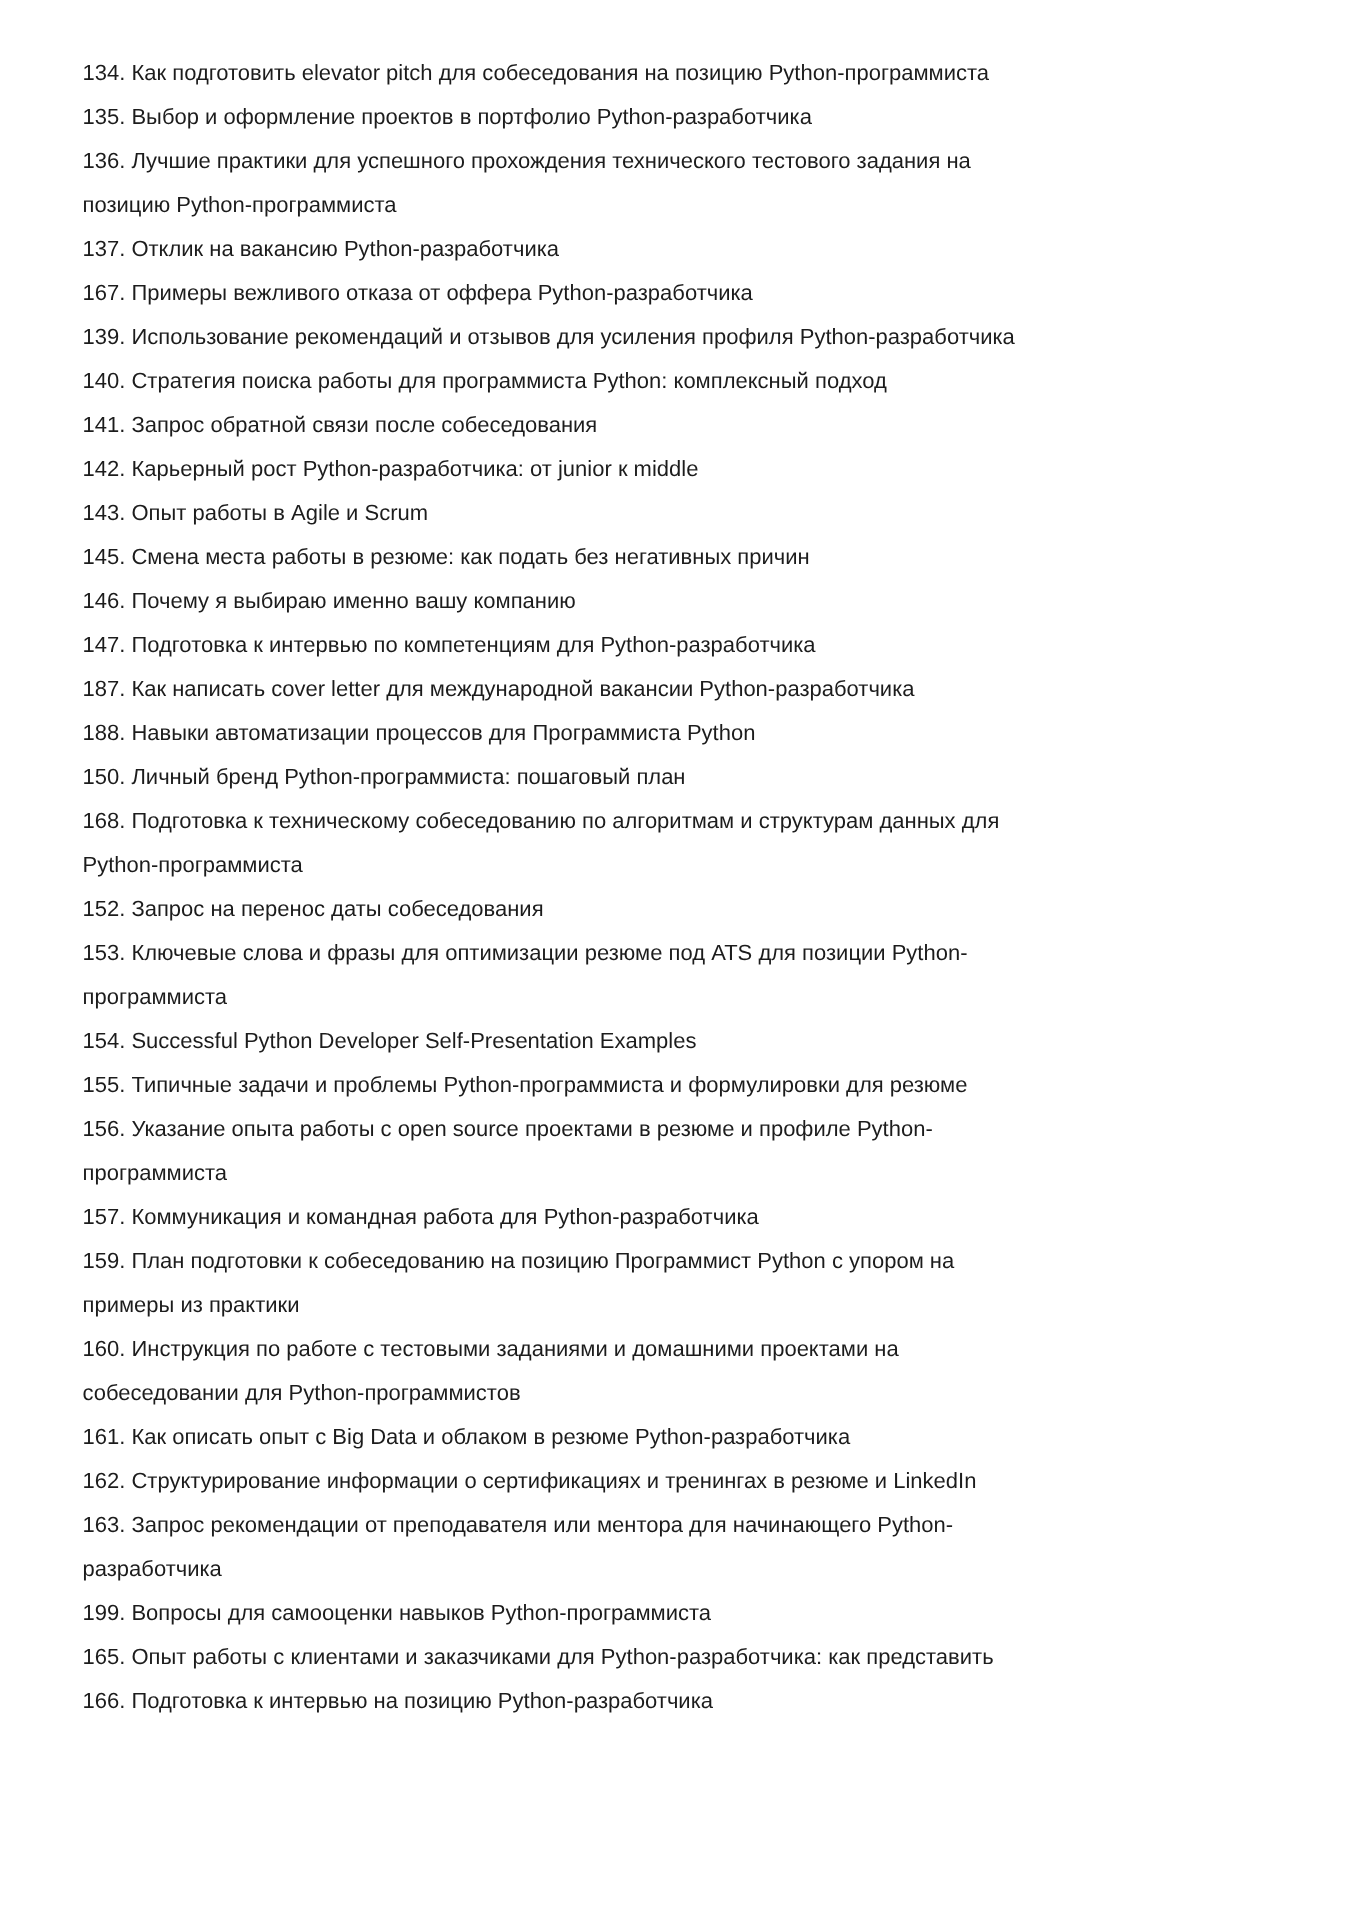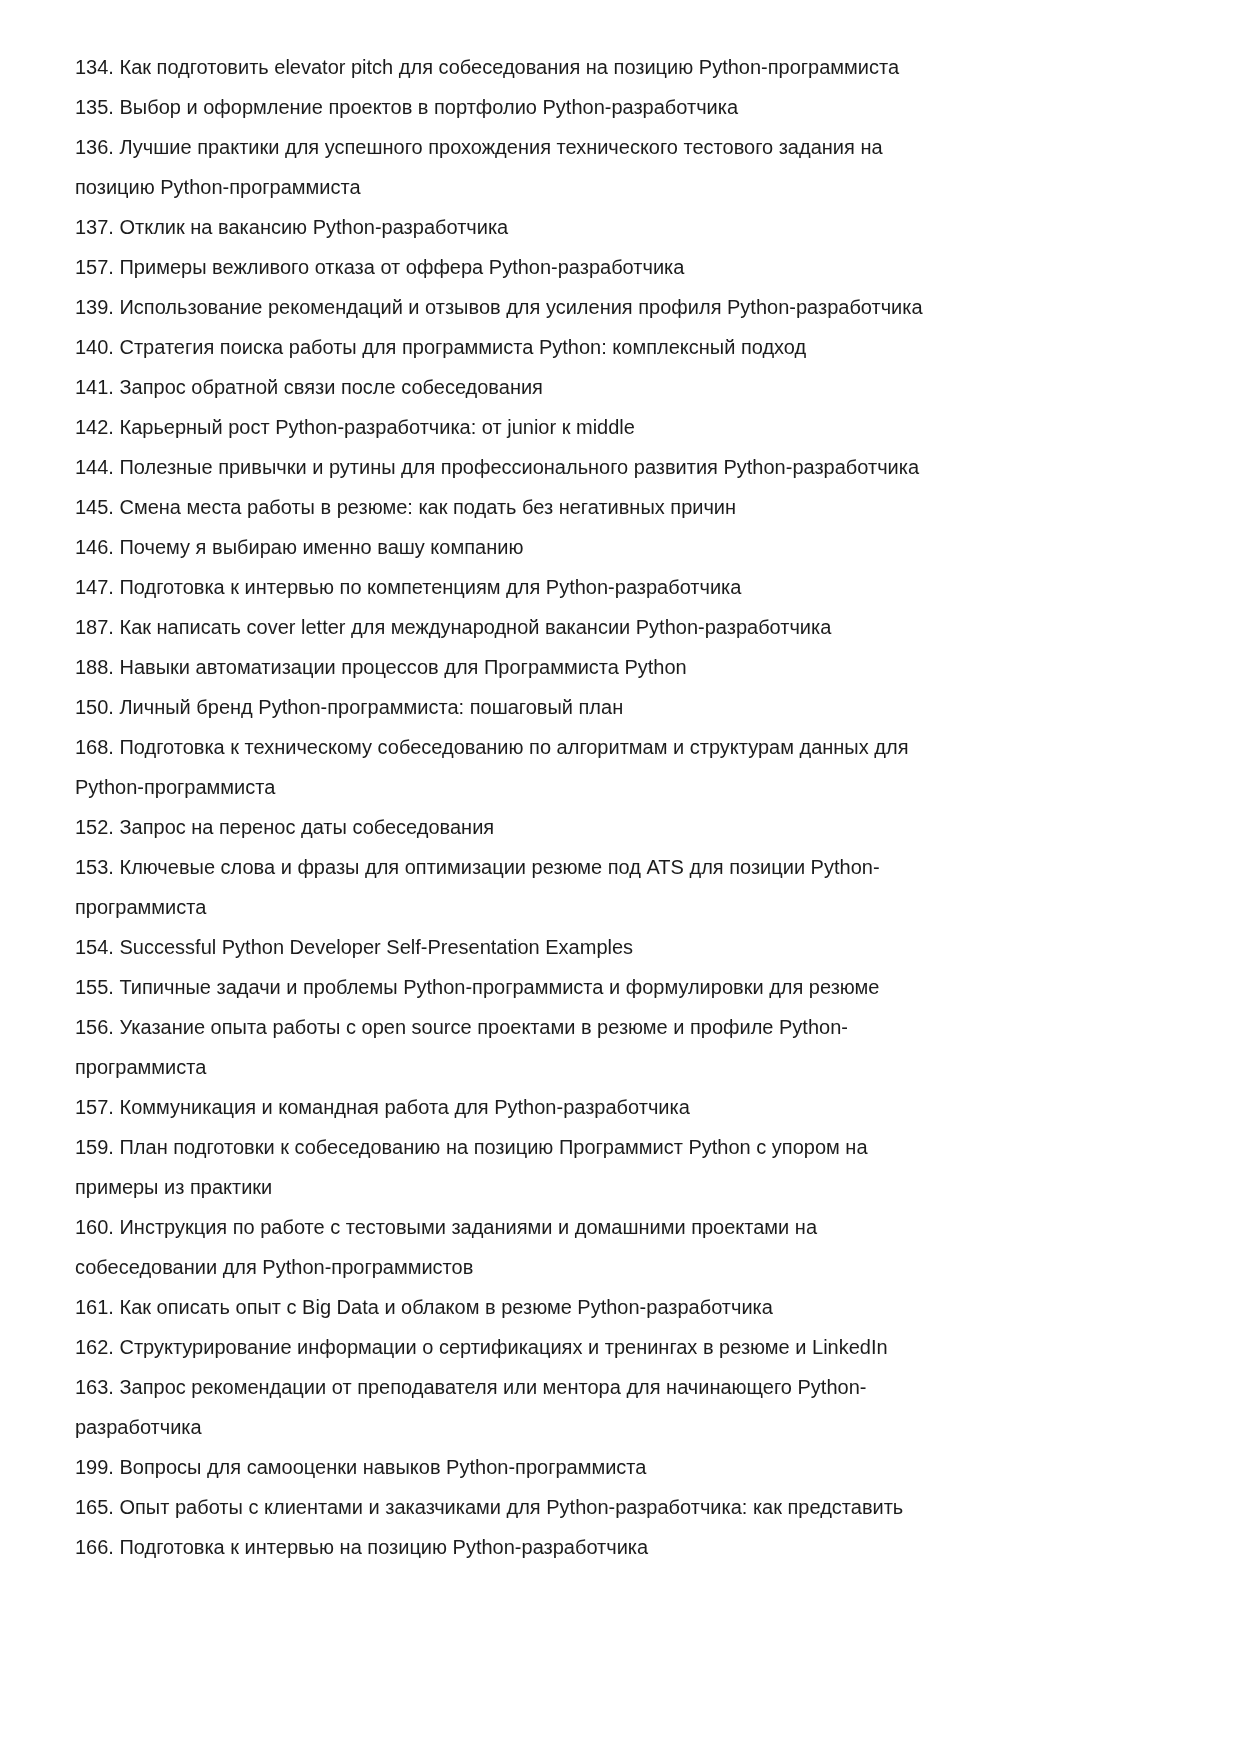--- a/index.html
+++ b/index.html
@@ -34,26 +34,26 @@
 </head>
 <body>
 
 <div class="page">
   <div class="topic-list">
       <p>134. Как подготовить elevator pitch для собеседования на позицию Python-программиста</p>
       <p>135. Выбор и оформление проектов в портфолио Python-разработчика</p>
       <p>136. Лучшие практики для успешного прохождения технического тестового задания на
 позицию Python-программиста</p>
       <p>137. Отклик на вакансию Python-разработчика</p>
-      <p>157. Примеры вежливого отказа от оффера Python-разработчика</p>
+      <p>167. Примеры вежливого отказа от оффера Python-разработчика</p>
       <p>139. Использование рекомендаций и отзывов для усиления профиля Python-разработчика</p>
       <p>140. Стратегия поиска работы для программиста Python: комплексный подход</p>
       <p>141. Запрос обратной связи после собеседования</p>
       <p>142. Карьерный рост Python-разработчика: от junior к middle</p>
-      <p>144. Полезные привычки и рутины для профессионального развития Python-разработчика</p>
+      <p>143. Опыт работы в Agile и Scrum</p>
       <p>145. Смена места работы в резюме: как подать без негативных причин</p>
       <p>146. Почему я выбираю именно вашу компанию</p>
       <p>147. Подготовка к интервью по компетенциям для Python-разработчика</p>
       <p>187. Как написать cover letter для международной вакансии Python-разработчика</p>
       <p>188. Навыки автоматизации процессов для Программиста Python</p>
       <p>150. Личный бренд Python-программиста: пошаговый план</p>
       <p>168. Подготовка к техническому собеседованию по алгоритмам и структурам данных для
 Python-программиста</p>
       <p>152. Запрос на перенос даты собеседования</p>
       <p>153. Ключевые слова и фразы для оптимизации резюме под ATS для позиции Python-

